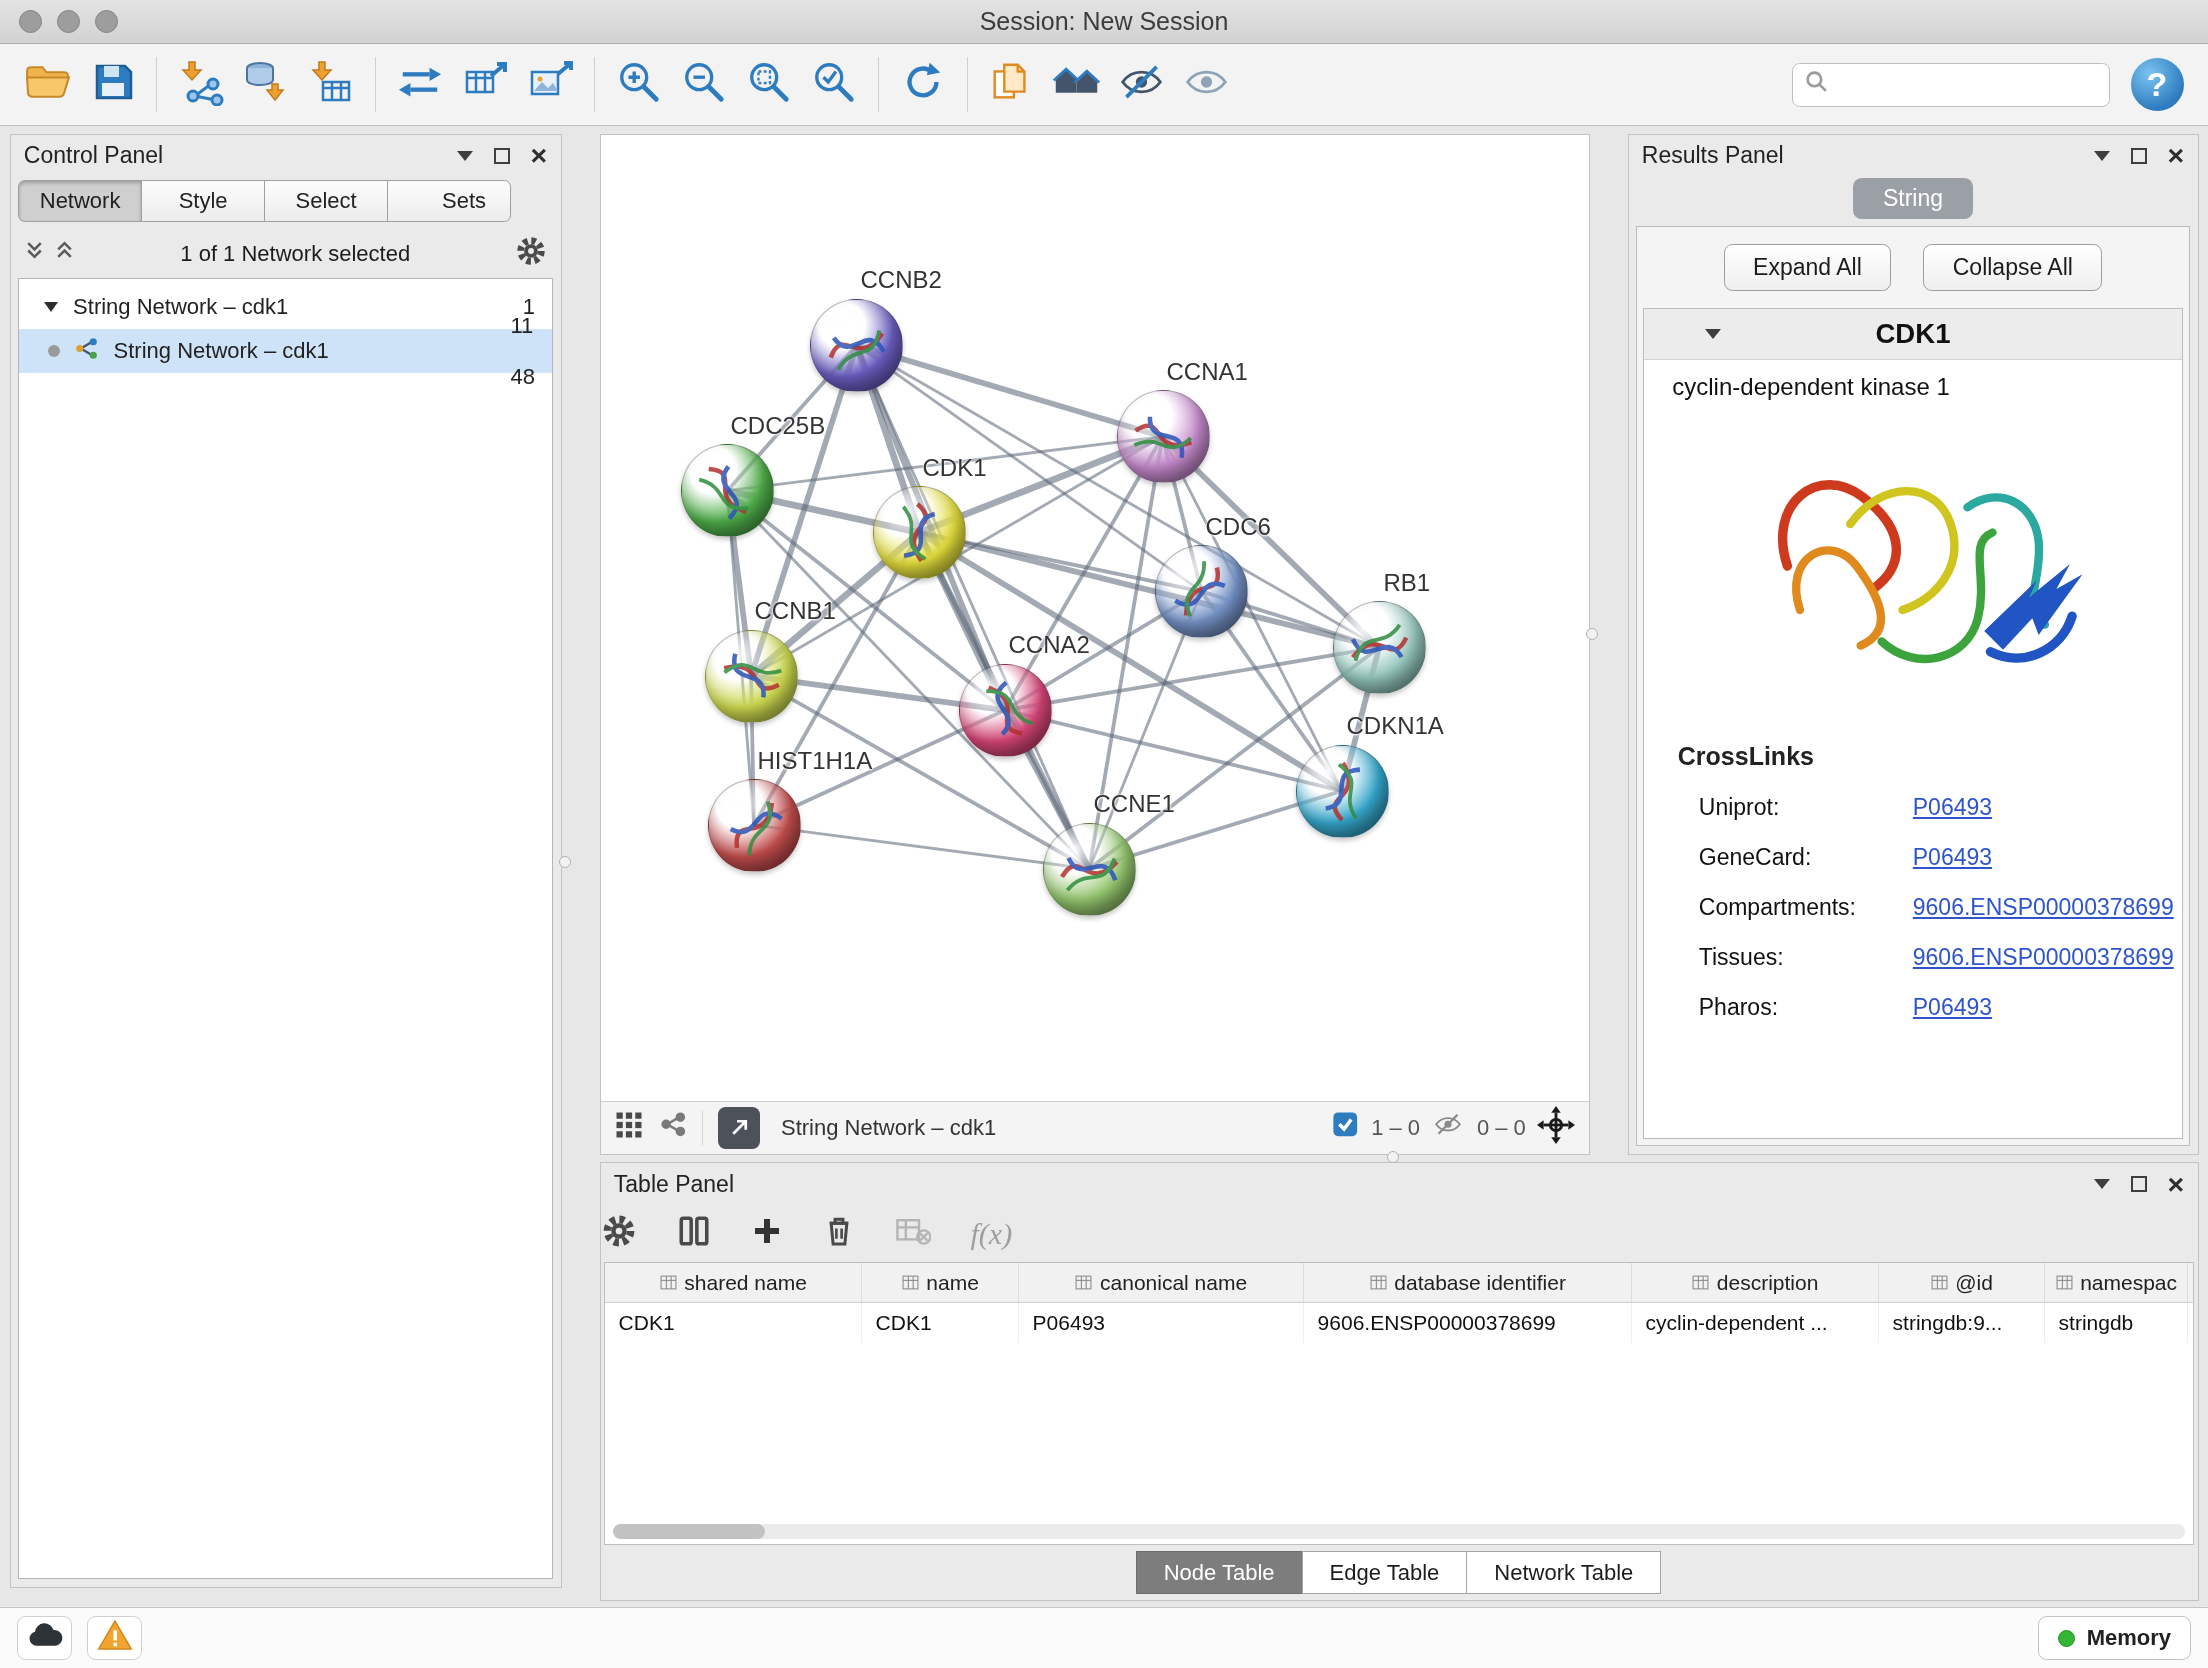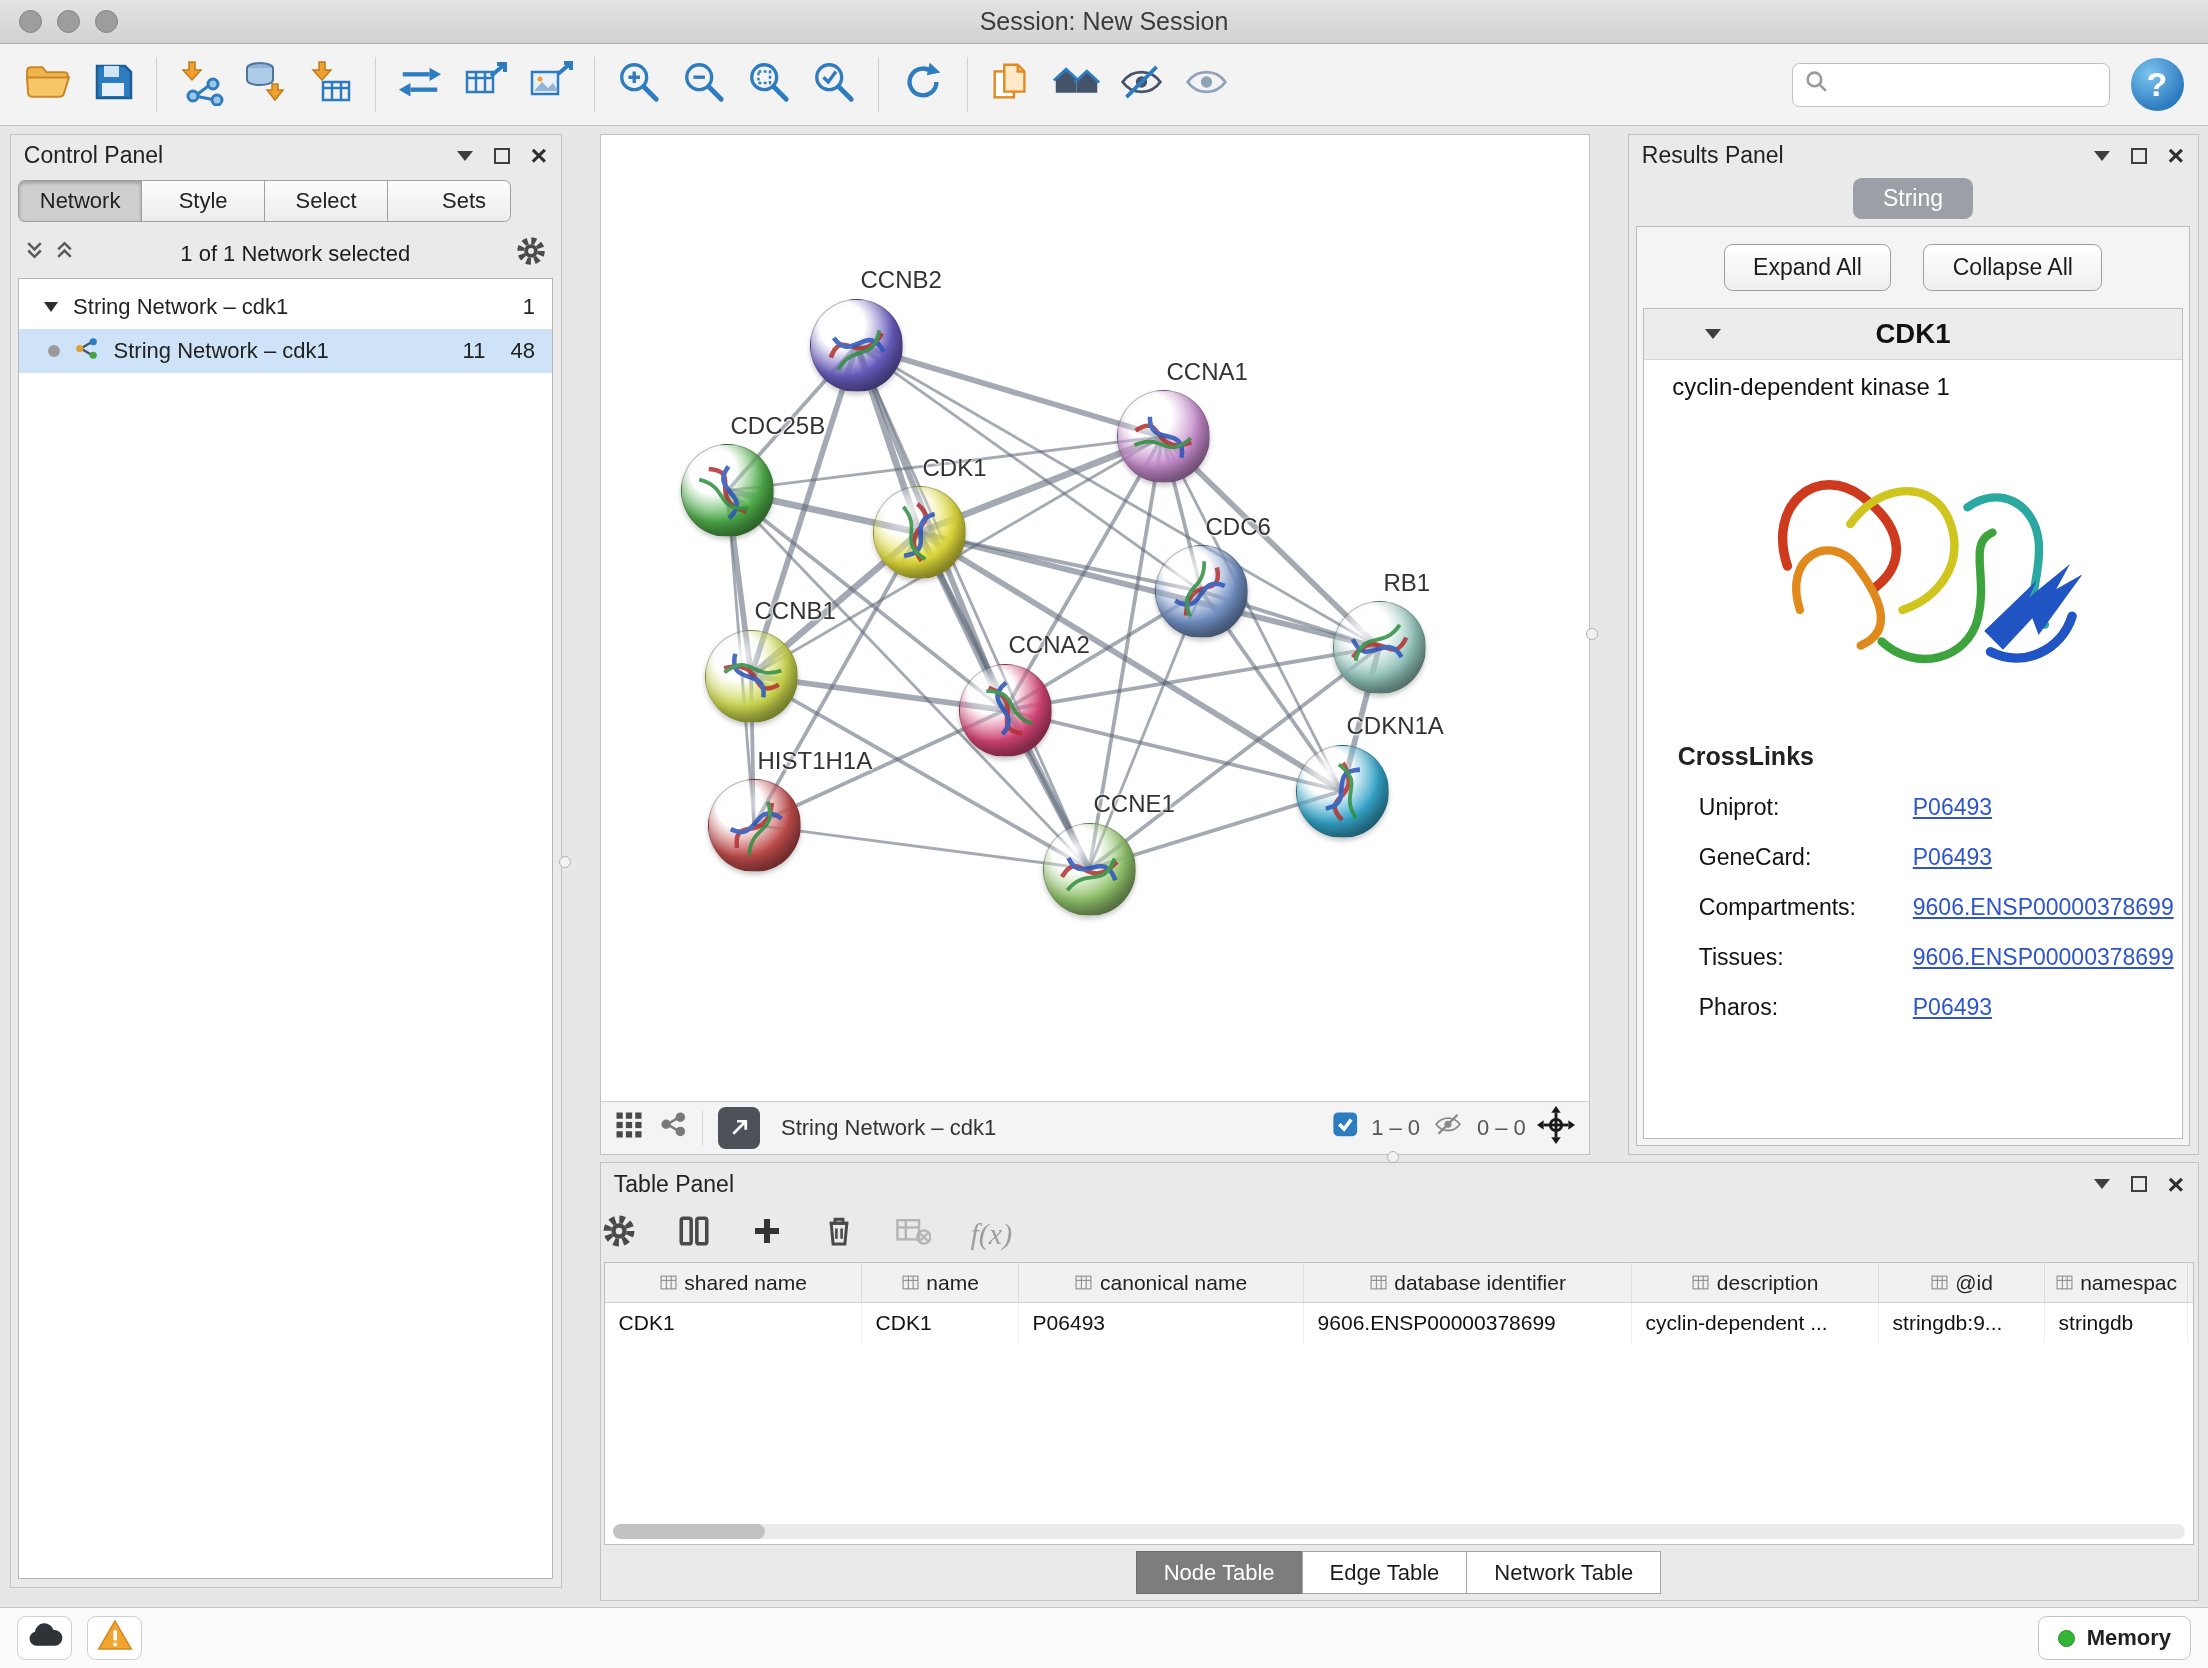--- a/index.html
+++ b/index.html
@@ -41,21 +41,21 @@
   .cp-tab.sel { background:#cfcfcf; box-shadow:inset 0 1.9px 3.8px rgba(0,0,0,.25); }
   .cp-selrow { height:49px; display:flex; align-items:center; padding:0 13.3px; gap:9.5px; }
   .cp-selrow .txt { flex:1; text-align:center; font-size:22px; color:#1c1c1c; }
   .cp-tree { flex:1; background:#fff; border:1px solid #b5b5b5; margin:0 7.6px 7.6px 7.6px; padding-top:5.7px; overflow:hidden; }
   .tree-row { height:44px; display:flex; align-items:center; font-size:22px; }
   .tree-row .count { margin-left:auto; margin-right:17px; color:#222; }
   .tree-row.root { padding-left:25px; gap:15px; }
   .tree-row.net { padding-left:28.5px; gap:13.3px; background:#cfe3f8; }
   .tree-exp { width:0; height:0; border-left:7.6px solid transparent; border-right:7.6px solid transparent; border-top:10.5px solid #2e2e2e; }
   .tree-dot { width:12.4px; height:12.4px; border-radius:50%; background:#9a9a9a; }
-  .tree-counts { margin-left:auto; margin-right:17px; display:flex; gap:25px; color:#222; }
+  .tree-counts { margin-left:auto; margin-right:17px; display:flex; gap:25px; color:#222;flex-direction:column; }
 
   
   .right-col { flex:1; display:flex; flex-direction:column; min-width:0; }
   .upper { display:flex; gap:38px; height:1021px; flex:none; min-width:0; }
 
   
   .network-view { flex:1; display:flex; flex-direction:column; background:#f97316; border:1px solid #c2c2c2; min-width:0; }
   .net-canvas { flex:1; position:relative; overflow:hidden; background:#fff; }
   .net-canvas svg.edges { position:absolute; left:0; top:0; width:100%; height:100%; }
   .node-layer { position:absolute; inset:0; }

